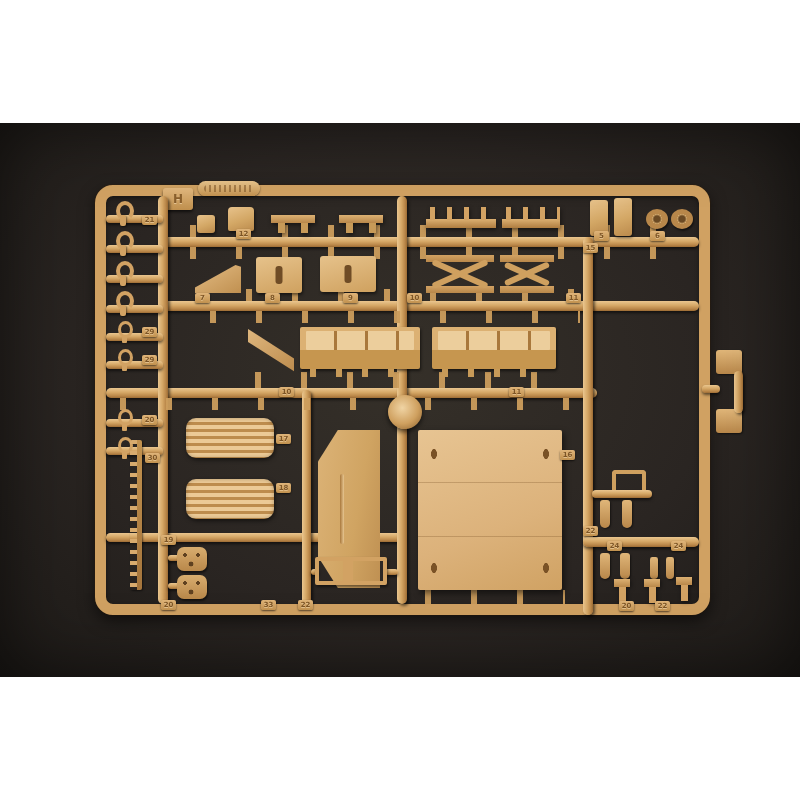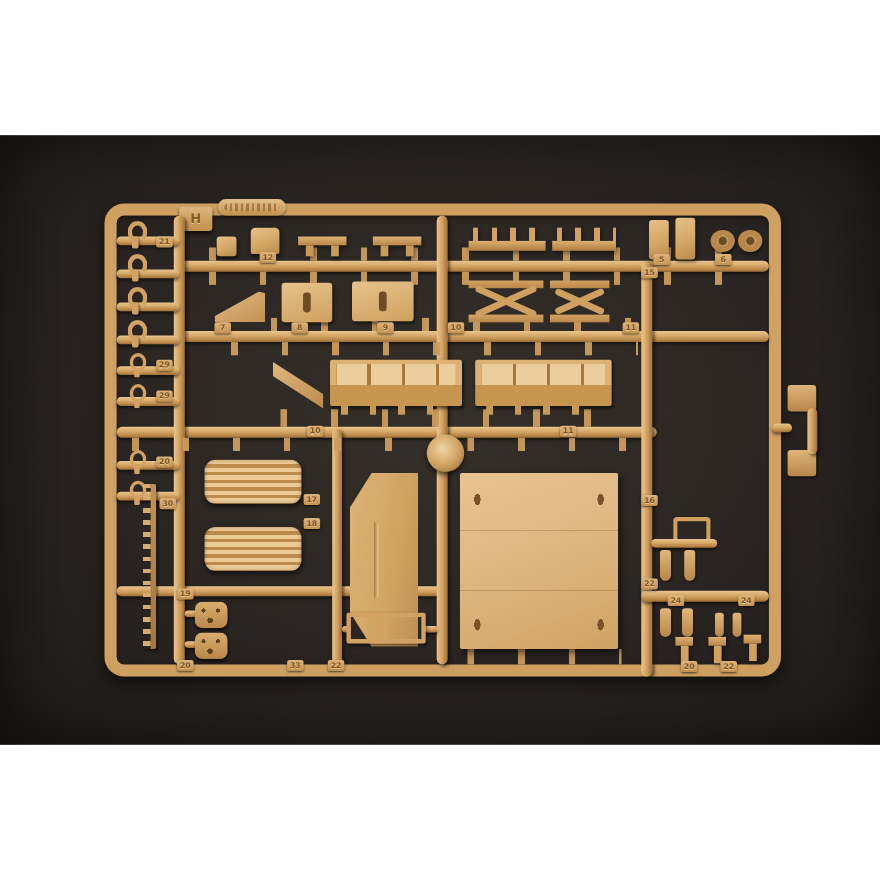--- a/index.html
+++ b/index.html
@@ -234,23 +234,23 @@
   <div class="tab" style="left:594px;top:108px">5</div>
   <div class="tab" style="left:650px;top:108px">6</div>
   <div class="tab" style="left:195px;top:170px">7</div>
   <div class="tab" style="left:265px;top:170px">8</div>
   <div class="tab" style="left:343px;top:170px">9</div>
   <div class="tab" style="left:407px;top:170px">10</div>
   <div class="tab" style="left:583px;top:120px">15</div>
   <div class="tab" style="left:566px;top:170px">11</div>
   <div class="tab" style="left:279px;top:264px">10</div>
   <div class="tab" style="left:509px;top:264px">11</div>
-  <div class="tab" style="left:276px;top:326px">17</div>
-  <div class="tab" style="left:276px;top:348px">18</div>
-  <div class="tab" style="left:583px;top:327px">16</div>
+  <div class="tab" style="left:276px;top:311px">17</div>
+  <div class="tab" style="left:276px;top:360px">18</div>
+  <div class="tab" style="left:560px;top:327px">16</div>
   <div class="tab" style="left:161px;top:412px">19</div>
   <div class="tab" style="left:161px;top:477px">20</div>
   <div class="tab" style="left:261px;top:477px">33</div>
   <div class="tab" style="left:298px;top:477px">22</div>
   <div class="tab" style="left:583px;top:403px">22</div>
   <div class="tab" style="left:607px;top:418px">24</div>
   <div class="tab" style="left:671px;top:418px">24</div>
   <div class="tab" style="left:619px;top:478px">20</div>
   <div class="tab" style="left:655px;top:478px">22</div>
 

